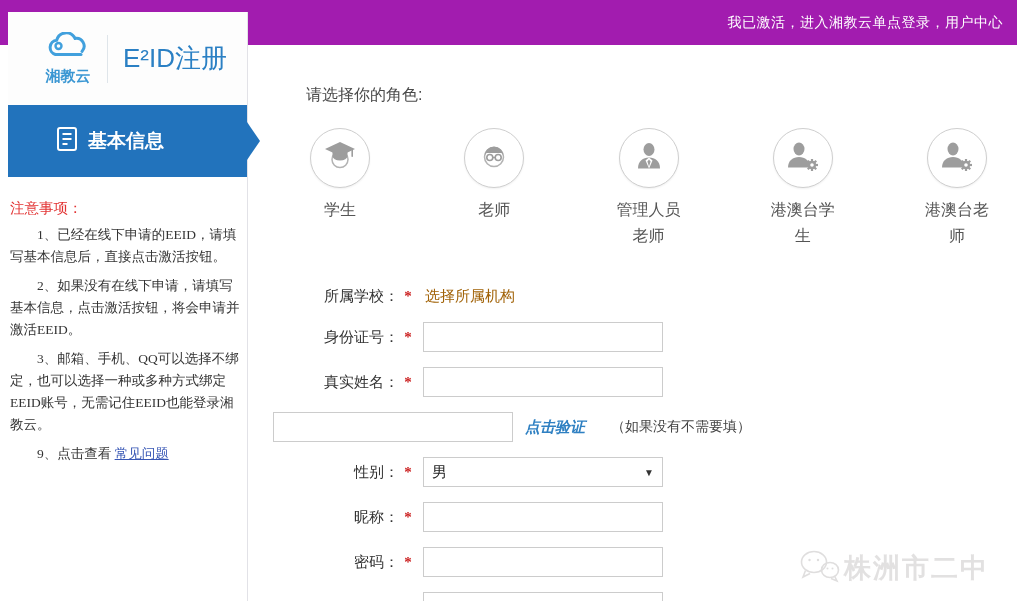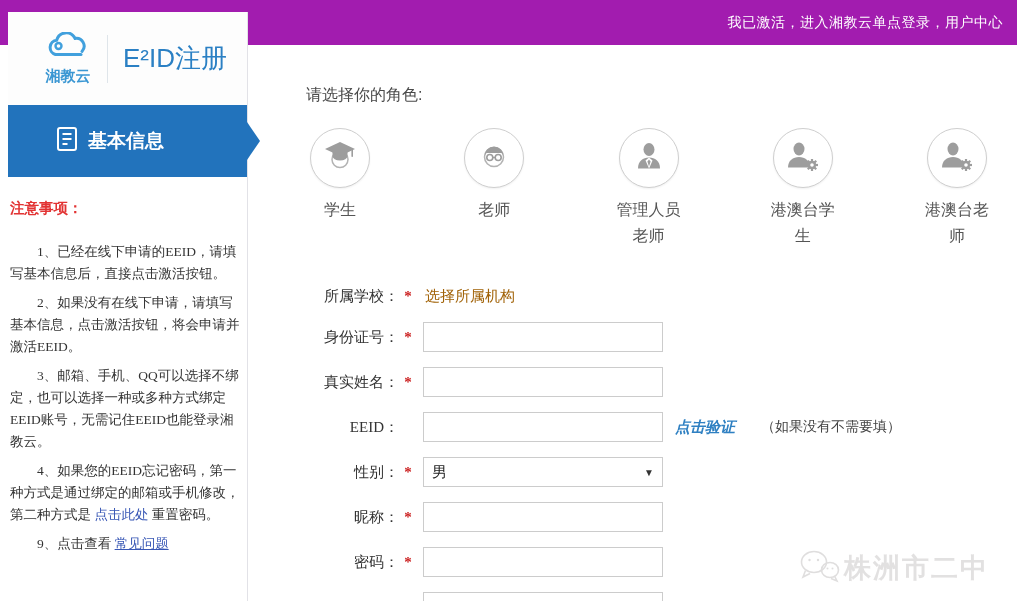--- a/index.html
+++ b/index.html
@@ -23,21 +23,21 @@
 
   .menu-banner { position:relative; height:72px; background:#2273bc; display:flex;
                  align-items:center; padding-left:48px; }
   .menu-banner::after { content:""; position:absolute; right:-13px; top:50%; margin-top:-19px;
                         width:0; height:0; border-left:13px solid #2273bc;
                         border-top:19px solid transparent; border-bottom:19px solid transparent; }
   .menu-label { color:#fff; font-size:19px; font-weight:bold; margin-left:10px; }
 
   .notes { padding:20px 3px 0 2px; font-family:"Liberation Serif", serif;
            color:#333; font-size:13.5px; line-height:22px; }
-  .notes-title { color:#e23333; font-weight:bold; font-size:14.5px; margin-bottom:22px; }
+  .notes-title { color:#e23333; font-weight:normal; font-size:14.5px; margin-bottom:5px; }
   .notes p { margin:0 0 7px; text-indent:2em; }
   .note-link { color:#3857b5; cursor:pointer; }
   .note-link.u { text-decoration:underline; }
 
   
   .main { position:absolute; left:249px; top:45px; right:0; bottom:0; }
   .role-prompt { margin:40px 0 0 57px; font-size:16px; color:#4a4a4a; }
   .roles { display:flex; margin:22px 0 0 45px;gap:48px; }
   .role { width:100px; margin-right:14px; display:flex; flex-direction:column;
           align-items:center; cursor:pointer; }
@@ -103,21 +103,20 @@
         </svg>
       </span>
       <span class="menu-label">基本信息</span>
     </div>
 
     <div class="notes">
       <div class="notes-title">注意事项：</div>
       <p>1、已经在线下申请的EEID，请填写基本信息后，直接点击激活按钮。</p>
       <p>2、如果没有在线下申请，请填写基本信息，点击激活按钮，将会申请并激活EEID。</p>
       <p>3、邮箱、手机、QQ可以选择不绑定，也可以选择一种或多种方式绑定EEID账号，无需记住EEID也能登录湘教云。</p>
-      <p><span>4、如果您的EEID忘记密码，第一种方式是通过绑定的邮箱或手机修改，第二种方式是 </span><span class="note-link">点击此处</span><span> 重置密码。</span></p>
       <p><span>9、点击查看 </span><span class="note-link u">常见问题</span></p>
     </div>
   </div>
 
   <div class="main">
 
     <div class="role-prompt">请选择你的角色:</div>
 
     <div class="roles">
 
@@ -225,21 +224,20 @@
         <input class="finput" style="">
       </div>
 
       <div class="frow">
         <span class="flabel">真实姓名：</span>
         <span class="fstar">*</span>
         <input class="finput" style="">
       </div>
 
       <div class="frow">
-        <span class="flabel">EEID：</span>
         <span class="fstar"></span>
         <input class="finput" style="">
         <span class="verify-link">点击验证</span>
         <span class="eeid-note">（如果没有不需要填）</span>
       </div>
 
       <div class="frow">
         <span class="flabel">性别：</span>
         <span class="fstar">*</span>
         <div class="fselect">

